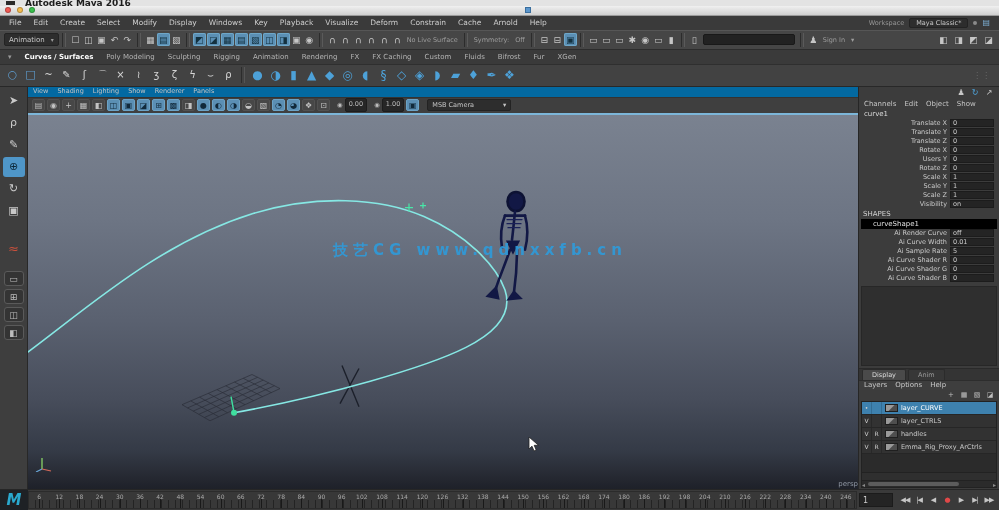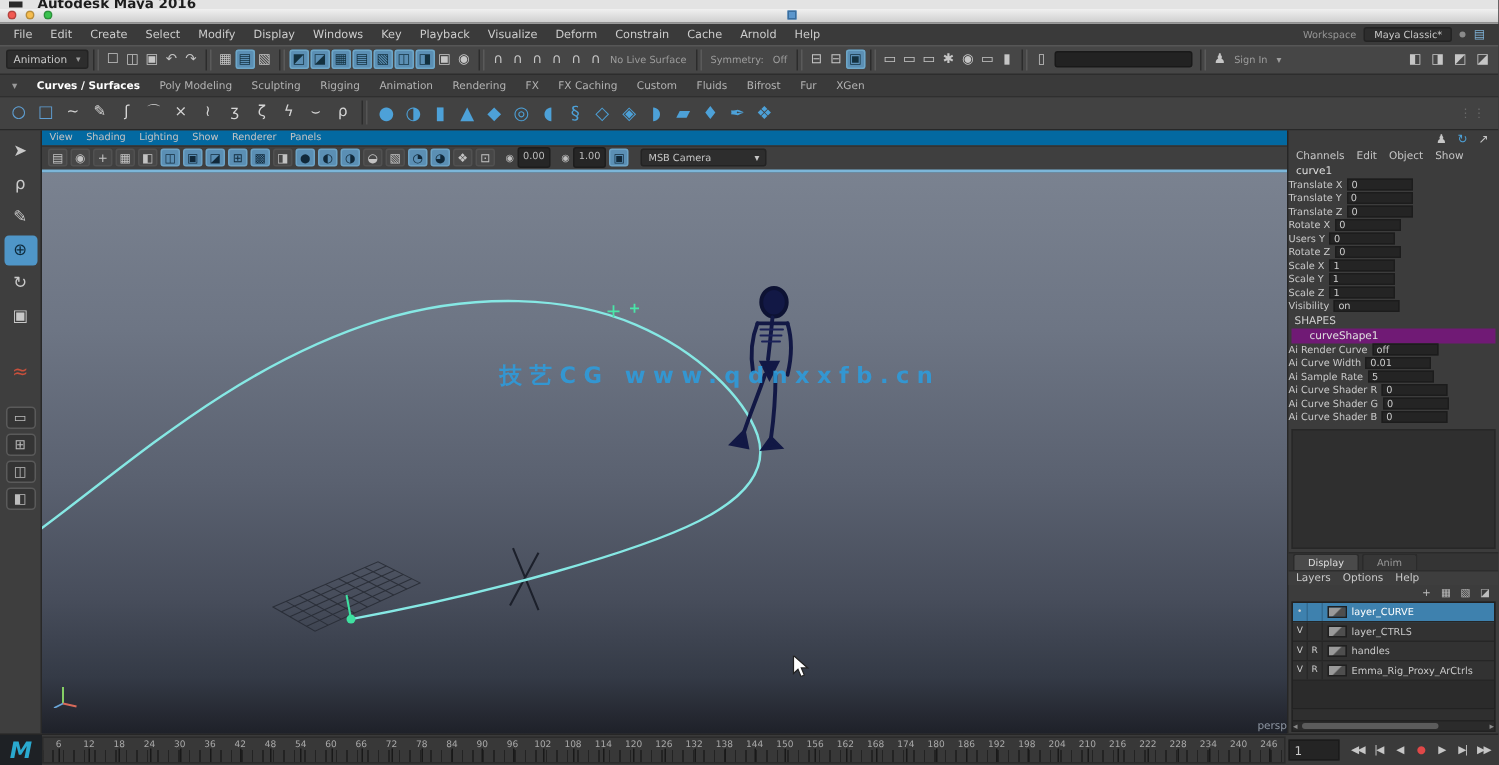--- a/index.html
+++ b/index.html
@@ -69,25 +69,25 @@
   .watermark{position:absolute;left:305px;top:126px;font-size:15px;font-weight:bold;color:rgba(44,156,221,.88);letter-spacing:5px;white-space:nowrap}
   .persp{position:absolute;bottom:1px;left:0;right:0;text-align:right;font-size:7px;color:#8e96a2}
   .cursor{position:absolute;left:500px;top:322px}
   .axis{position:absolute;left:6px;bottom:13px}
   
   .rightpanel{width:141px;background:#3c3c3c;border-left:1px solid #262626;display:flex;flex-direction:column;font-size:7px;color:#c9c9c9}
   .rp-top{height:12px;display:flex;justify-content:flex-end;align-items:center;gap:4px;padding:0 5px}
   .rp-top .icon{width:10px;height:10px;font-size:8px}
   .cb-menus{height:10px;display:flex;gap:8px;padding:0 5px;align-items:center;color:#c6c6c6}
   .cb-object{height:10px;line-height:10px;padding:0 5px;color:#ddd}
-  .ch-row{height:9px;display:flex;align-items:center;justify-content:flex-start;gap:3px;padding-right:5px}
+  .ch-row{height:9px;display:flex;align-items:center;justify-content:flex-end;gap:3px;padding-right:5px}
   .ch-label{font-size:6.5px;color:#c9c9c9}
   .ch-val{width:44px;height:8px;background:#242424;border:1px solid #1c1c1c;font-size:6.5px;line-height:7px;color:#ccc;padding:0 2px}
   .cb-section{height:10px;line-height:10px;padding:0 4px;color:#d2d2d2}
-  .cb-shape{height:10px;line-height:10px;background:#701a75;margin:0 2px;padding-left:12px;color:#e0e0e0}
+  .cb-shape{height:10px;line-height:10px;background:#000000;margin:0 2px;padding-left:12px;color:#e0e0e0}
   .cb-empty{height:80px;background:#2f2f2f;border:1px solid #272727;margin:3px 2px 2px}
   .le-tabs{height:12px;background:#343434;display:flex;align-items:flex-end;gap:2px;padding:0 3px;border-top:1px solid #2a2a2a}
   .le-tab{background:#4a4a4a;border:1px solid #2b2b2b;border-bottom:none;padding:1px 9px;font-size:6.5px;color:#ddd;border-radius:2px 2px 0 0}
   .le-tab:not(.active){background:#373737;color:#999}
   .le-menus{height:10px;display:flex;gap:8px;align-items:center;padding:0 5px;background:#3e3e3e;border-top:1px solid #2d2d2d}
   .le-icons{height:11px;display:flex;justify-content:flex-end;gap:3px;align-items:center;padding:0 4px}
   .le-icons .icon{width:10px;height:9px;font-size:7px;color:#bdbdbd}
   .le-list{height:72px;background:#2b2b2b;border:1px solid #222;margin:0 2px}
   .le-row{height:13px;display:flex;align-items:center;background:#323232;border-bottom:1px solid #262626}
   .le-row.sel{background:#3e81ae;color:#fff}

